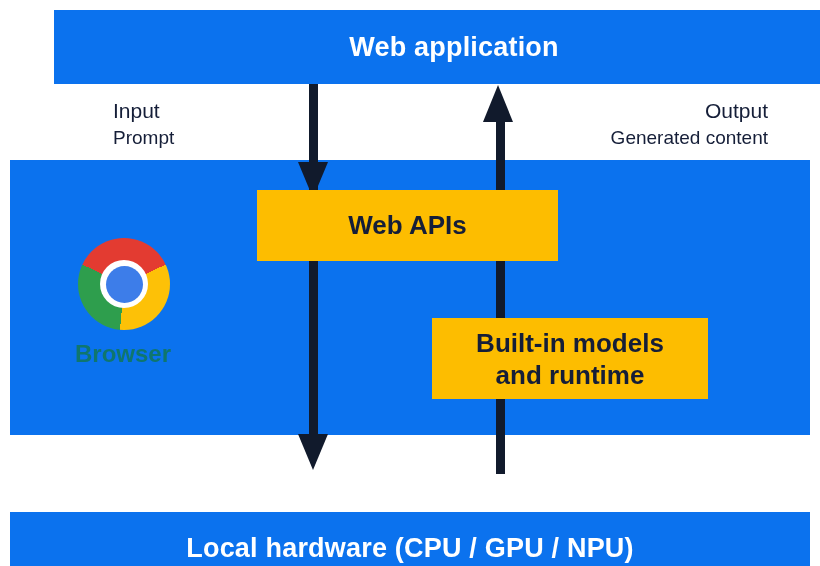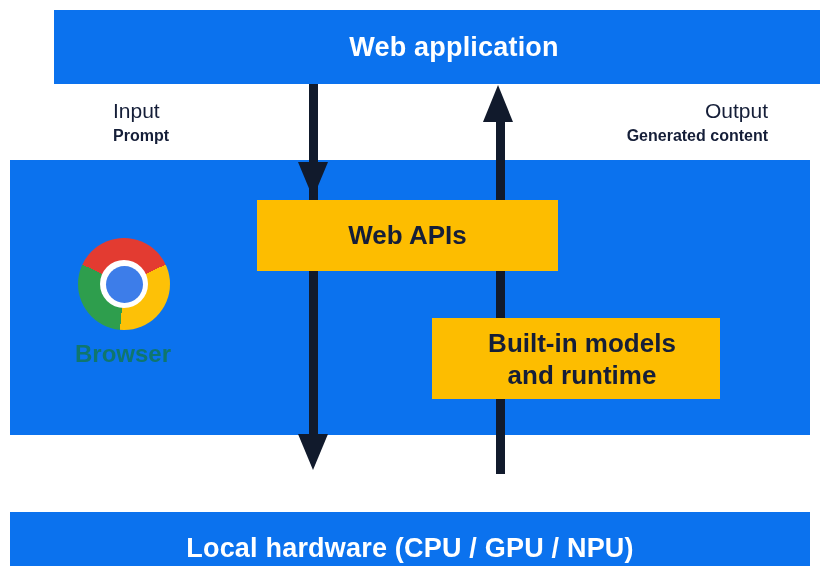--- a/index.html
+++ b/index.html
@@ -21,21 +21,21 @@
   .band-title{
     color:#ffffff;font-weight:bold;font-size:27px;letter-spacing:.2px;
   }
   
   .io-label{
     position:absolute;top:98px;color:#151e38;line-height:1.25;
   }
   #input-labels{left:113px;text-align:left;}
   #output-labels{right:52px;text-align:right;}
   .io-title{font-size:21px;font-weight:400;display:block;}
-  .io-value{font-size:16px;font-weight:bold;display:block;margin-top:2px;}
+  .io-value{font-size:19px;font-weight:normal;display:block;margin-top:2px;}
   
   .arrow-line{
     position:absolute;width:9px;background:#111a2c;z-index:2;
   }
   #down-line{left:309px;top:84px;height:355px;}
   #up-line{left:496px;top:122px;height:352px;}
   .arrowhead{
     position:absolute;width:0;height:0;z-index:2;
     border-left:15px solid transparent;
     border-right:15px solid transparent;
@@ -44,22 +44,22 @@
   .arrowhead.up{border-bottom:37px solid #111a2c;}
   #down-head-1{left:298px;top:162px;}
   #down-head-2{left:298px;top:434px;}
   #up-head{left:483px;top:85px;}
   
   .yellow-box{
     position:absolute;background:#fdbd00;z-index:3;
     display:flex;align-items:center;justify-content:center;
     color:#151e38;font-weight:bold;text-align:center;
   }
-  #web-apis-box{left:257px;top:200px;width:301px;height:71px;font-size:26px;}
-  #builtin-box{left:432px;top:318px;width:276px;height:81px;font-size:26px;line-height:32px;padding-left:12px;}
+  #web-apis-box{left:257px;top:190px;width:301px;height:71px;font-size:26px;}
+  #builtin-box{left:432px;top:318px;width:276px;height:81px;font-size:26px;line-height:32px;}
   
   #chrome-icon{
     position:absolute;left:78px;top:238px;width:92px;height:92px;
     border-radius:50%;
     background:conic-gradient(from 65deg,
       #fdc107 0deg 120deg,
       #2e9e4d 120deg 230deg,
       #e33b31 230deg 360deg);
   }
   #chrome-icon .ring{

